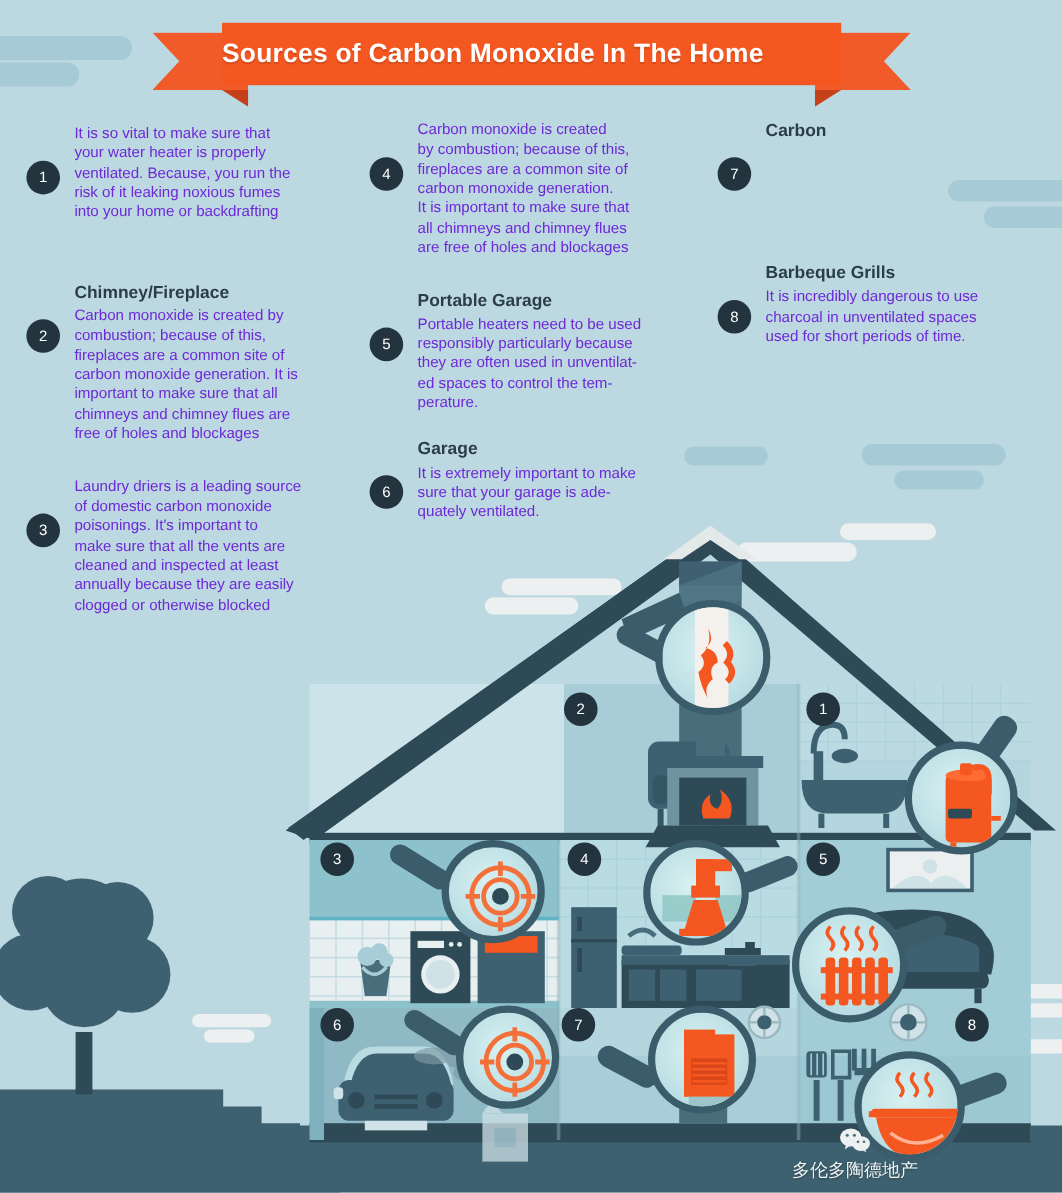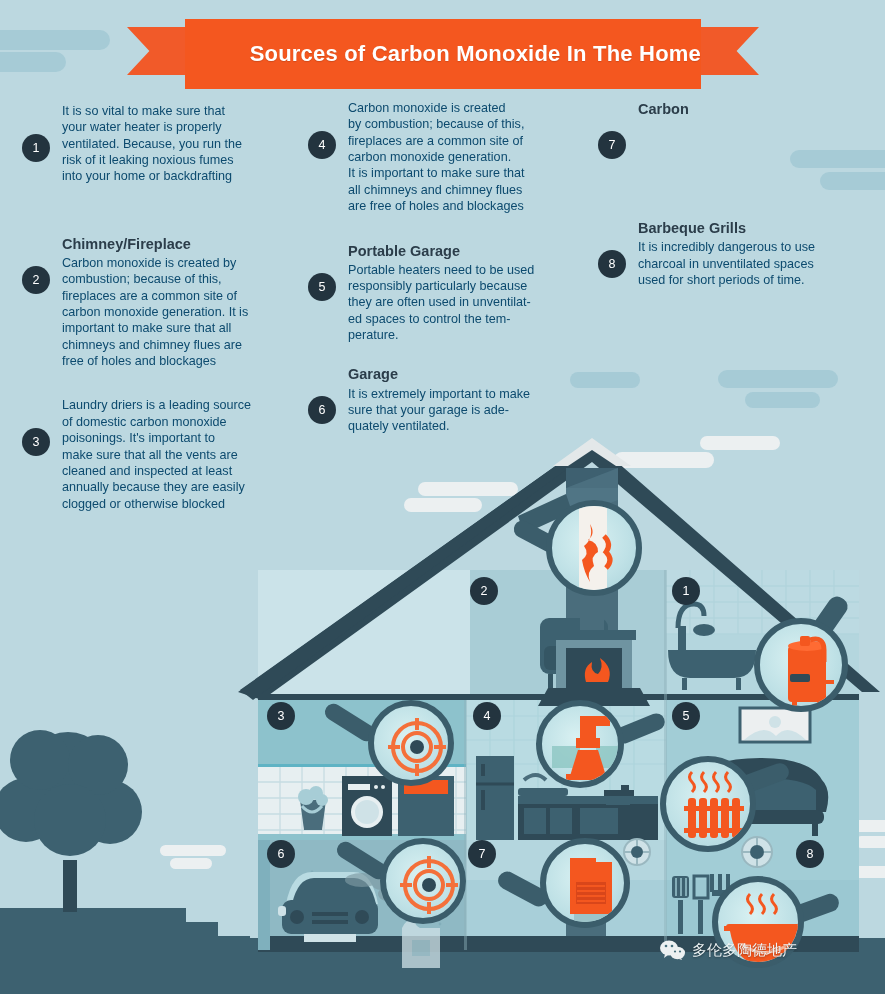--- a/index.html
+++ b/index.html
@@ -18,41 +18,41 @@
 
   
   .ribbon-wrap { position: absolute; left: 127px; top: 19px; width: 632px; height: 70px; }
   .ribbon-tail { position: absolute; top: 8px; width: 80px; height: 48px; background: #f15a29; }
   .ribbon-tail.left  { left: 0;  clip-path: polygon(0 0, 100% 0, 100% 100%, 0 100%, 28% 50%); }
   .ribbon-tail.right { right: 0; clip-path: polygon(0 0, 100% 0, 72% 50%, 100% 100%, 0 100%); }
   .ribbon-fold { position: absolute; top: 56px; width: 22px; height: 14px; background: #c6401a; }
   .ribbon-fold.left { left: 58px; clip-path: polygon(0 0, 100% 0, 100% 100%); }
   .ribbon-fold.right { right: 58px; clip-path: polygon(0 0, 100% 0, 0 100%); }
   .ribbon-main {
-    position: absolute; left: 58px; right: 58px; top: 0; height: 70px;
-    background: #f4571f; display: flex; align-items: center; justify-content: flex-end;
+    position: absolute; left: 58px; right: 58px; top: 0; height: 52px;
+    background: #f4571f; display: flex; align-items: center; justify-content: flex-start;
   }
   .ribbon-title {
     color: #ffffff; font-size: 22px; font-weight: bold; letter-spacing: .2px;
     text-shadow: 0 1px 1px rgba(0,0,0,.15);
   }
 
   
   .col { position: absolute; }
   .col-1 { left: 22px;  top: 103px; width: 300px; }
   .col-2 { left: 308px; top: 100px; width: 290px; }
   .col-3 { left: 598px; top: 100px; width: 280px; }
 
   .entry { position: relative; margin-bottom: 16px; }
   .entry-head {
     font-size: 14.5px; font-weight: bold; color: #2b3d4a; margin-left: 40px;
     margin-bottom: 2px; line-height: 1.25;
   }
   .entry-body {
-    font-size: 12.6px; color: #0c4a6e; line-height: 1.30; margin-left: 40px;
+    font-size: 12.6px; color: #6d28d9; line-height: 1.30; margin-left: 40px;
     white-space: pre-line;
   }
   .badge {
     position: absolute; left: 0; width: 28px; height: 28px; border-radius: 50%;
     background: #23343f; color: #fff; font-size: 12.5px;
     display: flex; align-items: center; justify-content: center;
   }
 
   
   .ill { position: absolute; left: 0; top: 0; width: 885px; height: 994px; }
@@ -625,21 +625,21 @@
       <div class="badge" style="top:31px;">
         <span>8</span>
       </div>
       <div class="entry-head">Barbeque Grills</div>
       <div class="entry-body">It is incredibly dangerous to use
 charcoal in unventilated spaces
 used for short periods of time.</div>
     </div>
   </div>
 
-  <div class="wm" style="left:660px;top:940px;">
+  <div class="wm" style="left:660px;top:940px;flex-direction:column;">
     <span style="display:inline-block;position:relative;width:26px;height:20px;">
       <svg width="26" height="20" viewBox="0 0 26 20">
         <ellipse cx="9" cy="8" rx="9" ry="7.5" fill="#ecf0f1"></ellipse>
         <path d="M5 14 L4 18 L8 15 Z" fill="#ecf0f1"></path>
         <circle cx="6" cy="6" r="1.3" fill="#46707d"></circle>
         <circle cx="12" cy="6" r="1.3" fill="#46707d"></circle>
         <ellipse cx="17.5" cy="13" rx="7.5" ry="6.2" fill="#ecf0f1"></ellipse>
         <path d="M21 18 L22 20 L19 19 Z" fill="#ecf0f1"></path>
         <circle cx="15" cy="11.5" r="1.1" fill="#46707d"></circle>
         <circle cx="20" cy="11.5" r="1.1" fill="#46707d"></circle>

